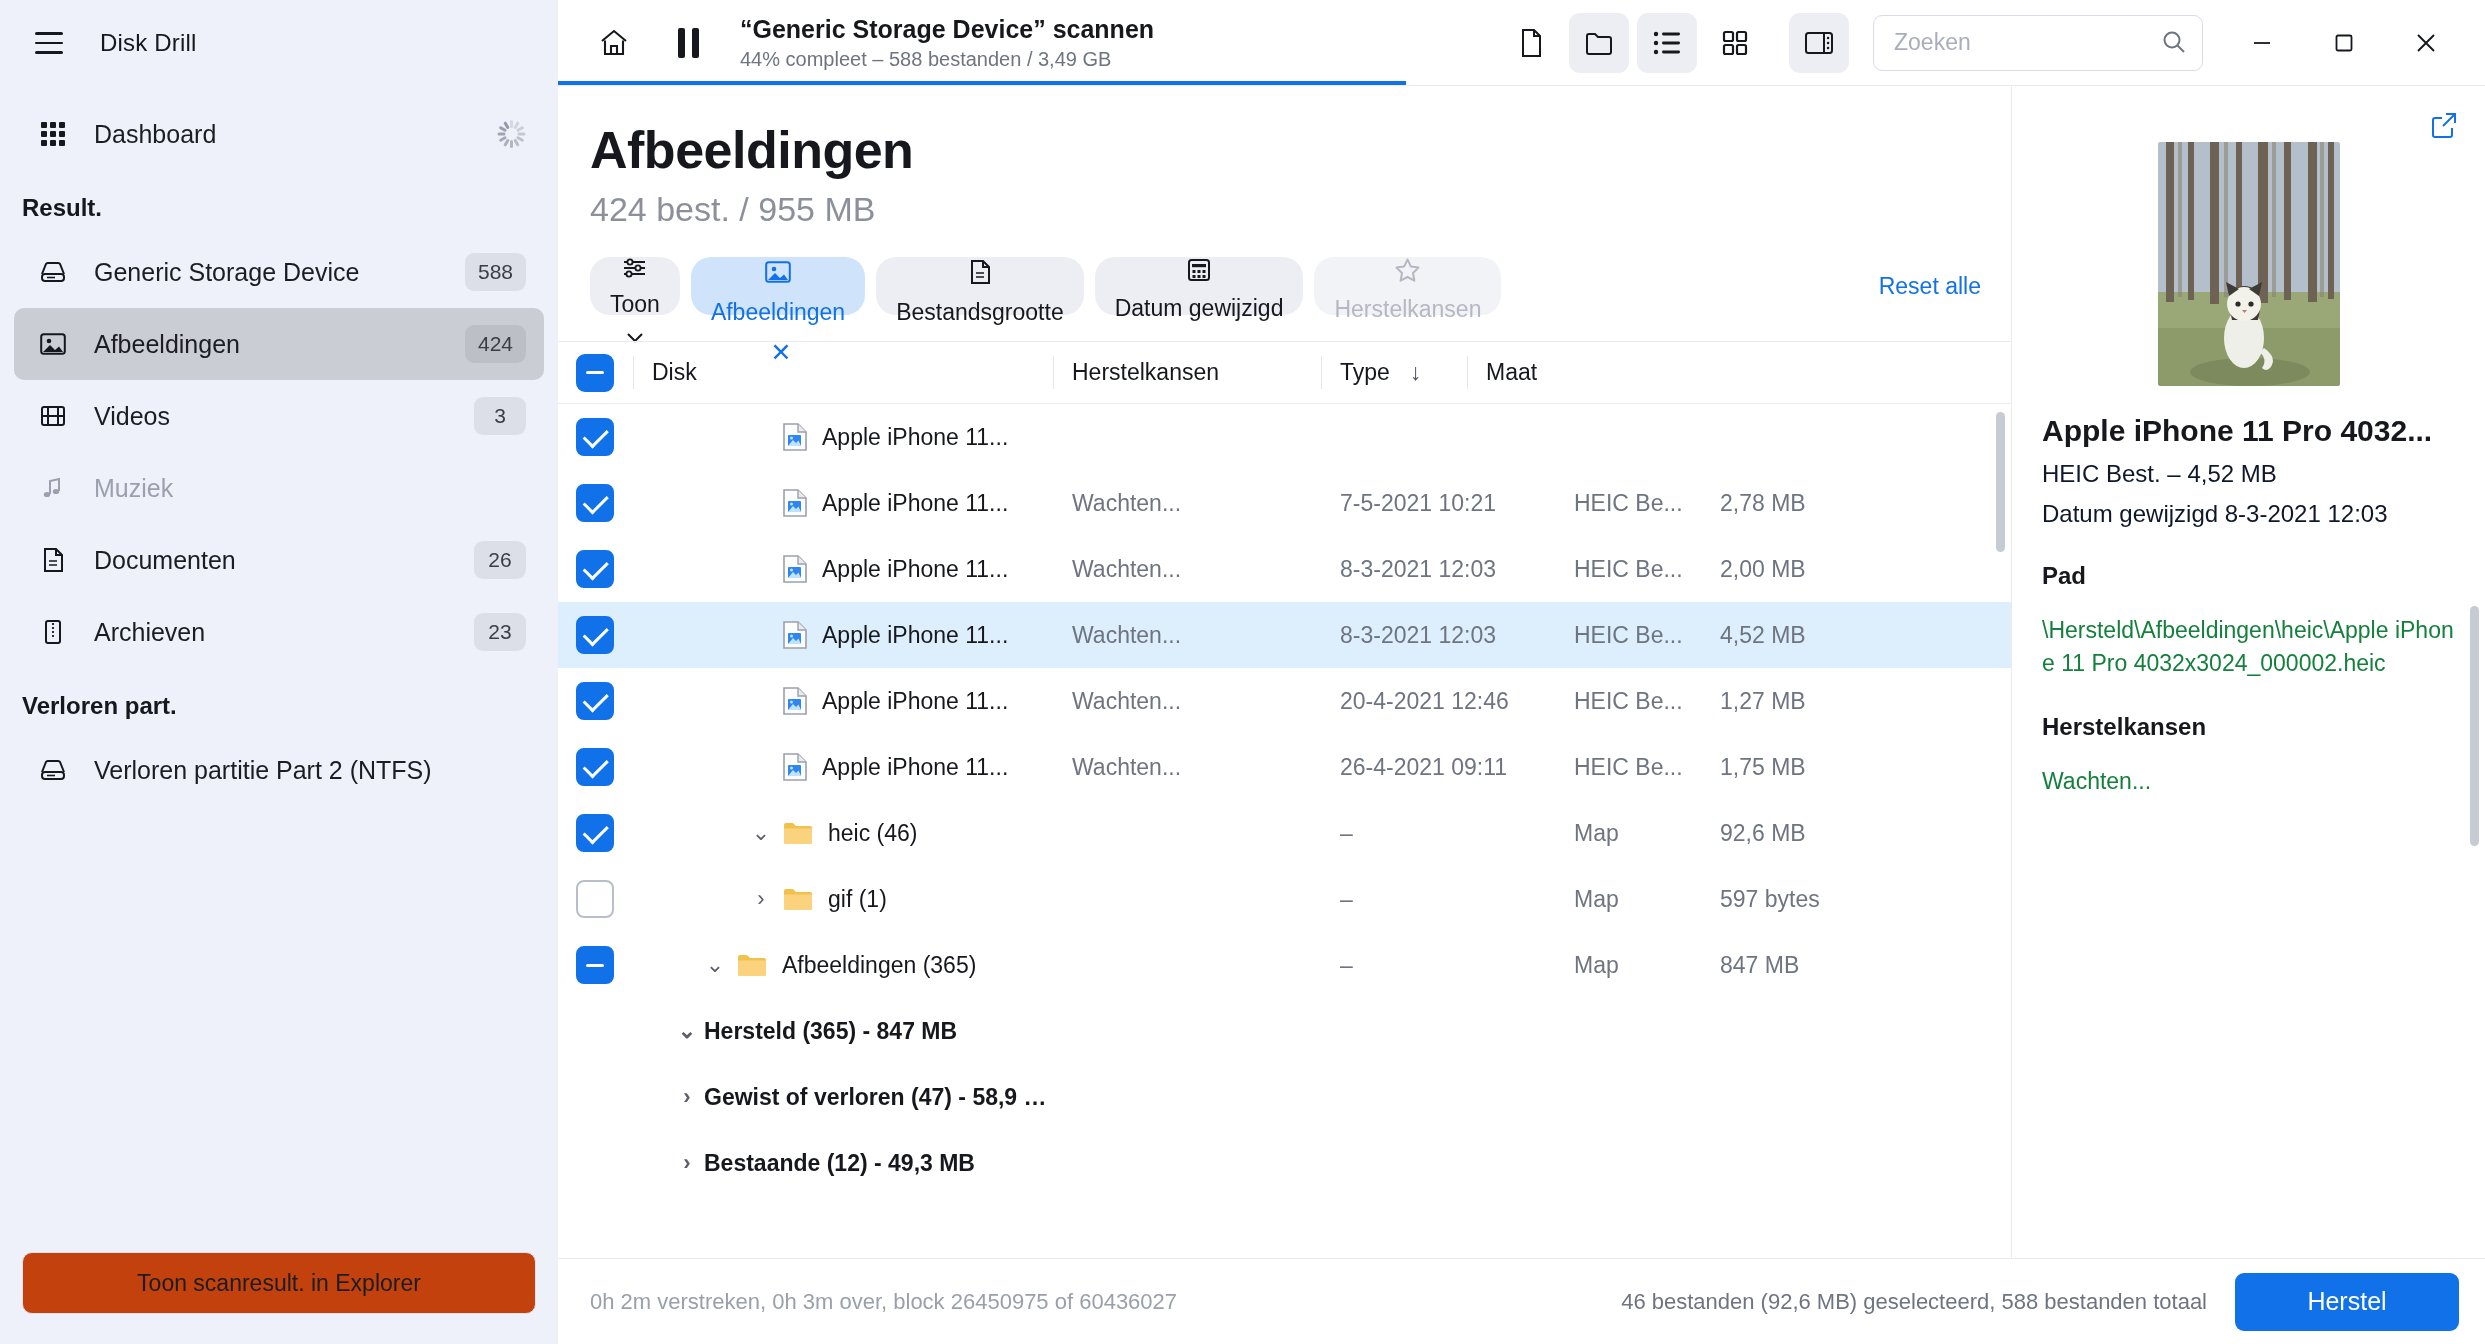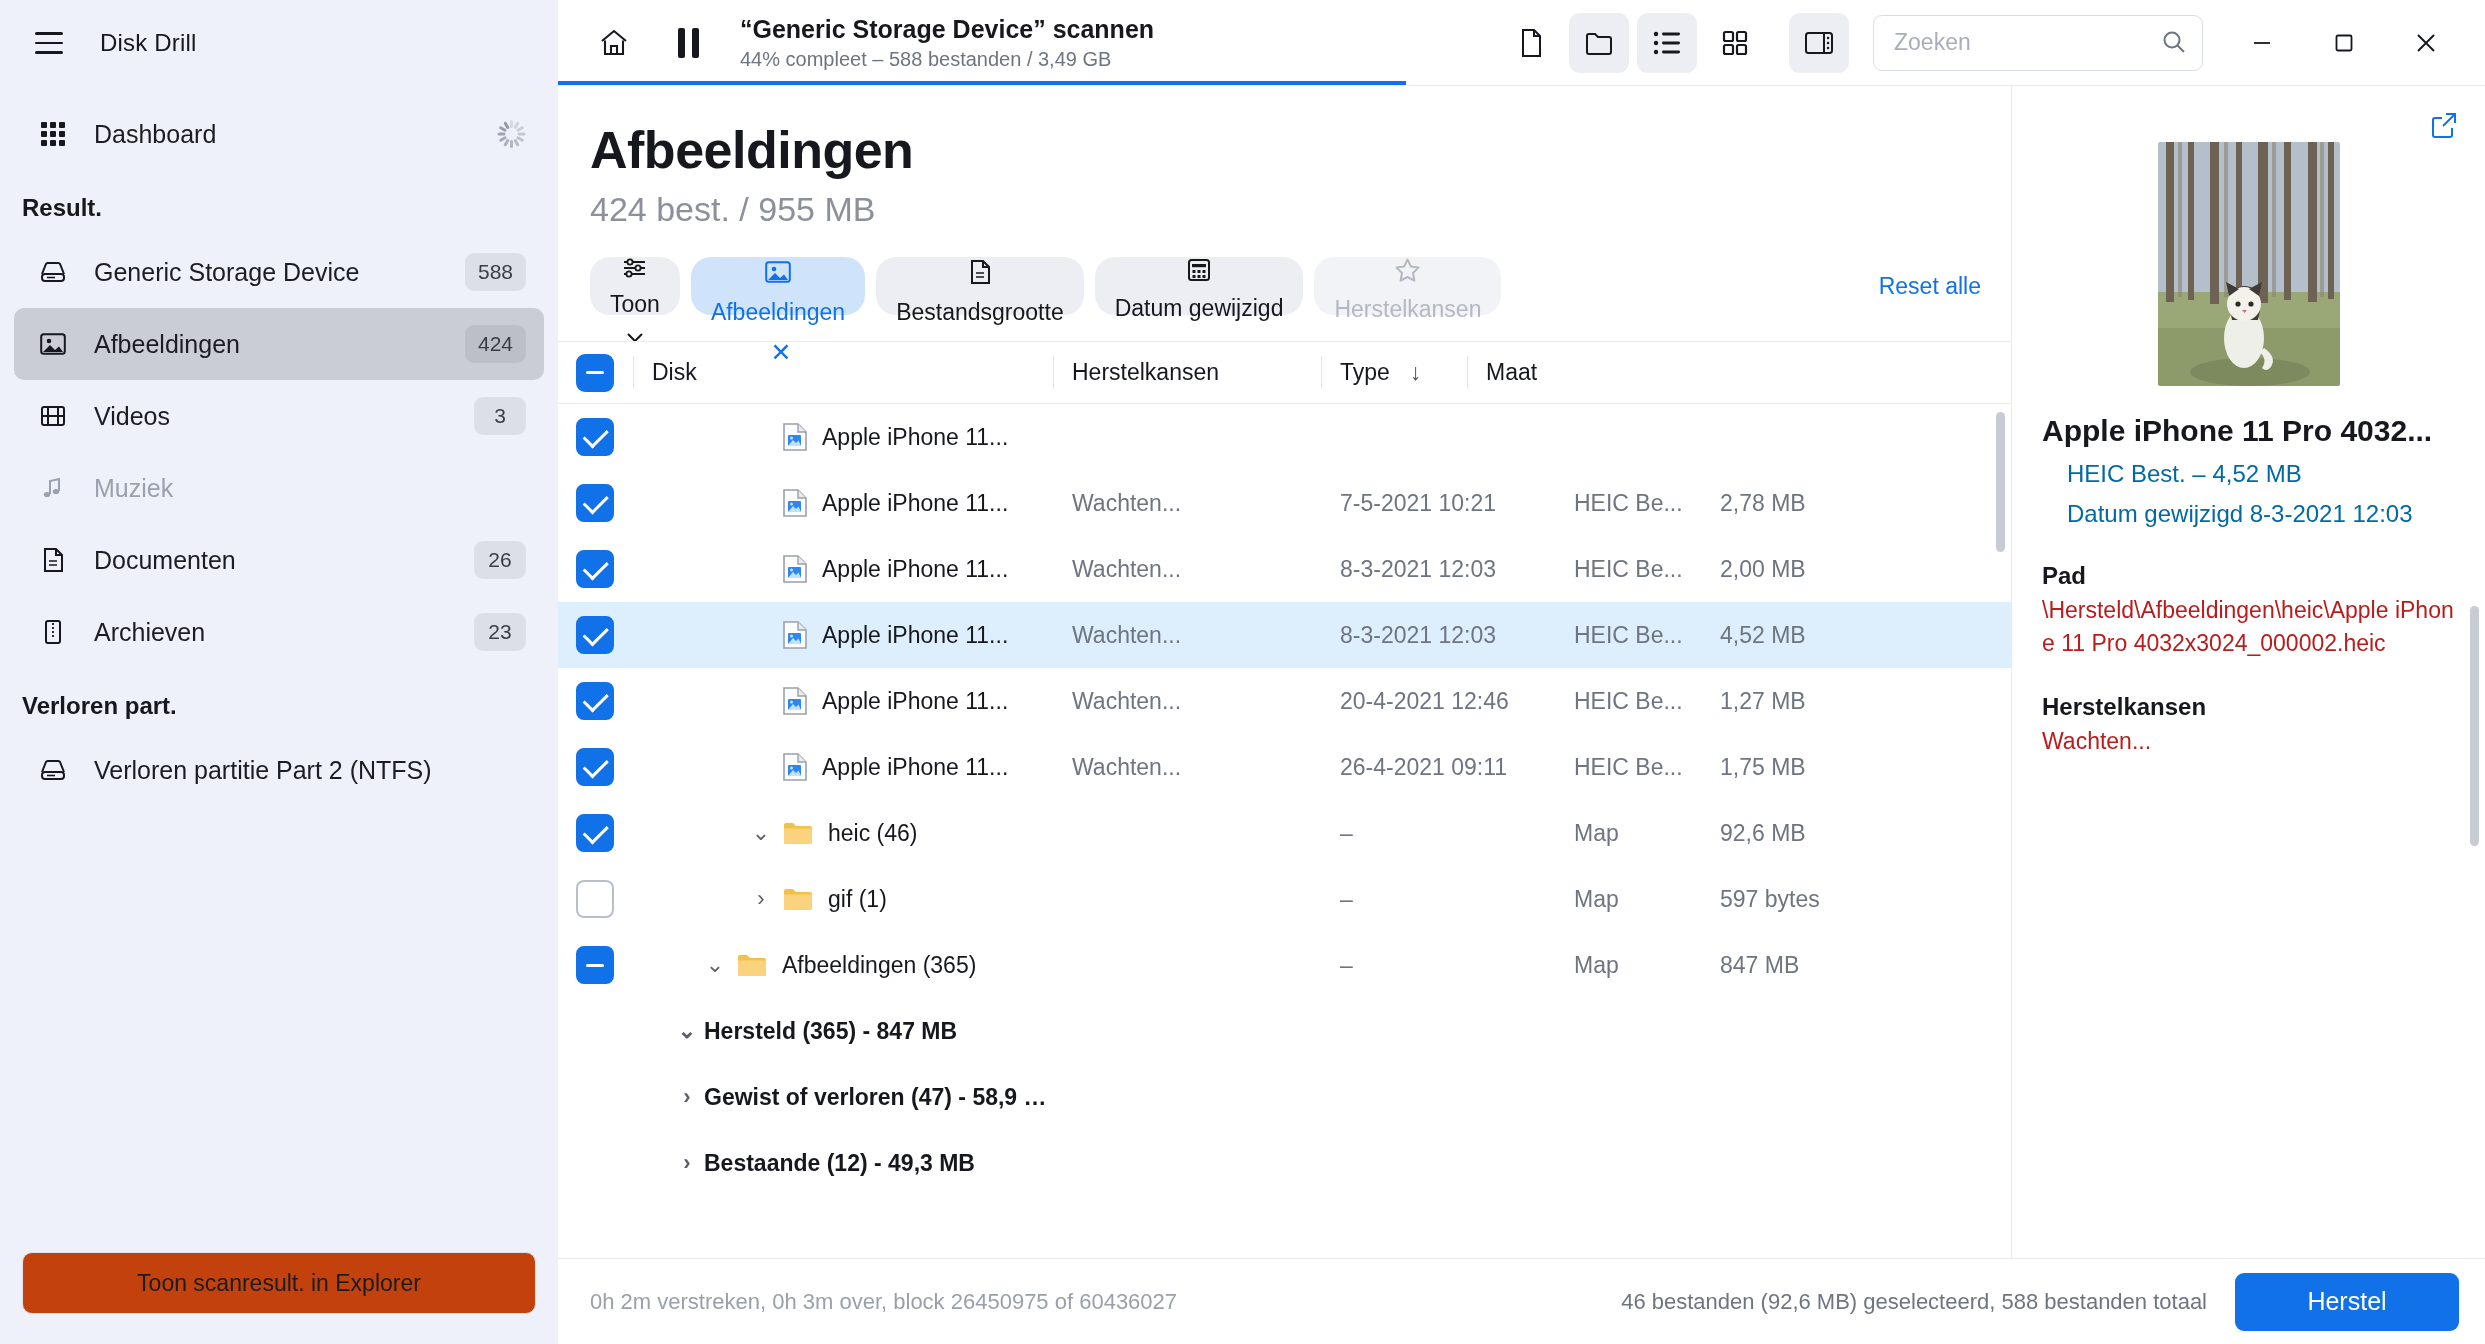--- a/index.html
+++ b/index.html
@@ -173,23 +173,23 @@
   .pv-open { position: absolute; right: 26px; top: 24px; cursor: pointer; }
   .pv-thumb-wrap { display:flex; justify-content:center; padding: 56px 0 28px 0; }
   .pv-thumb {
     width: 182px; height: 244px; border-radius: 3px; overflow: hidden;
     background: linear-gradient(#9fb3c8,#cdd9c2);
     position: relative;
   }
   .pv-info { padding: 0 30px; }
   .pv-title { font-size: 30px; font-weight: bold; color: #16181d; white-space: nowrap;
               overflow: hidden; text-overflow: ellipsis; }
-  .pv-line { font-size: 24px; color: #0369a1; margin-top: 12px; margin-left: 25px; }
+  .pv-line { font-size: 24px; color: #0f172a; margin-top: 12px; }
   .pv-h { font-size: 24px; font-weight: bold; color: #16181d; margin-top: 34px; }
-  .pv-body { font-size: 23px; color: #b91c1c; margin-top: 4px; line-height: 1.42; word-break: break-all; }
+  .pv-body { font-size: 23px; color: #15803d; margin-top: 24px; line-height: 1.42; word-break: break-all; }
 
   
   .statusbar {
     height: 86px; border-top: 1px solid #e9ebf0; display: flex; align-items: center;
     padding: 0 26px 0 32px; background: #fff;
   }
   .st-left { font-size: 22px; color: #9aa0ab; white-space: nowrap; }
   .st-right { font-size: 22px; color: #6e7480; margin-left: auto; white-space: nowrap; }
   .recover-btn {
     margin-left: 28px; width: 224px; height: 58px; border-radius: 9px;

